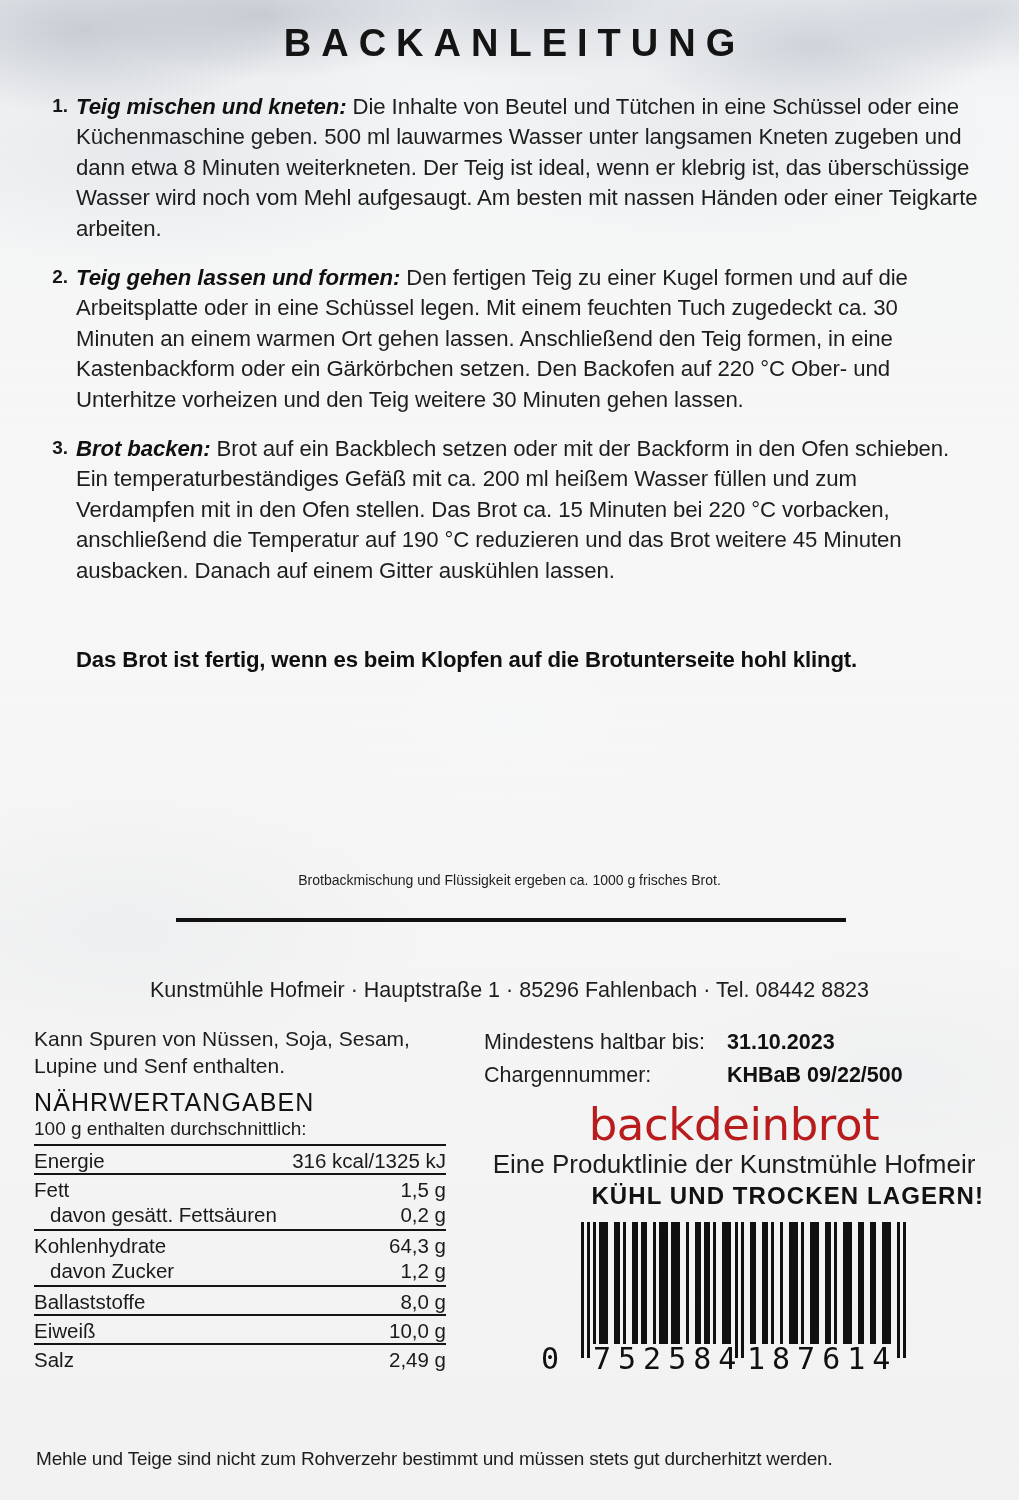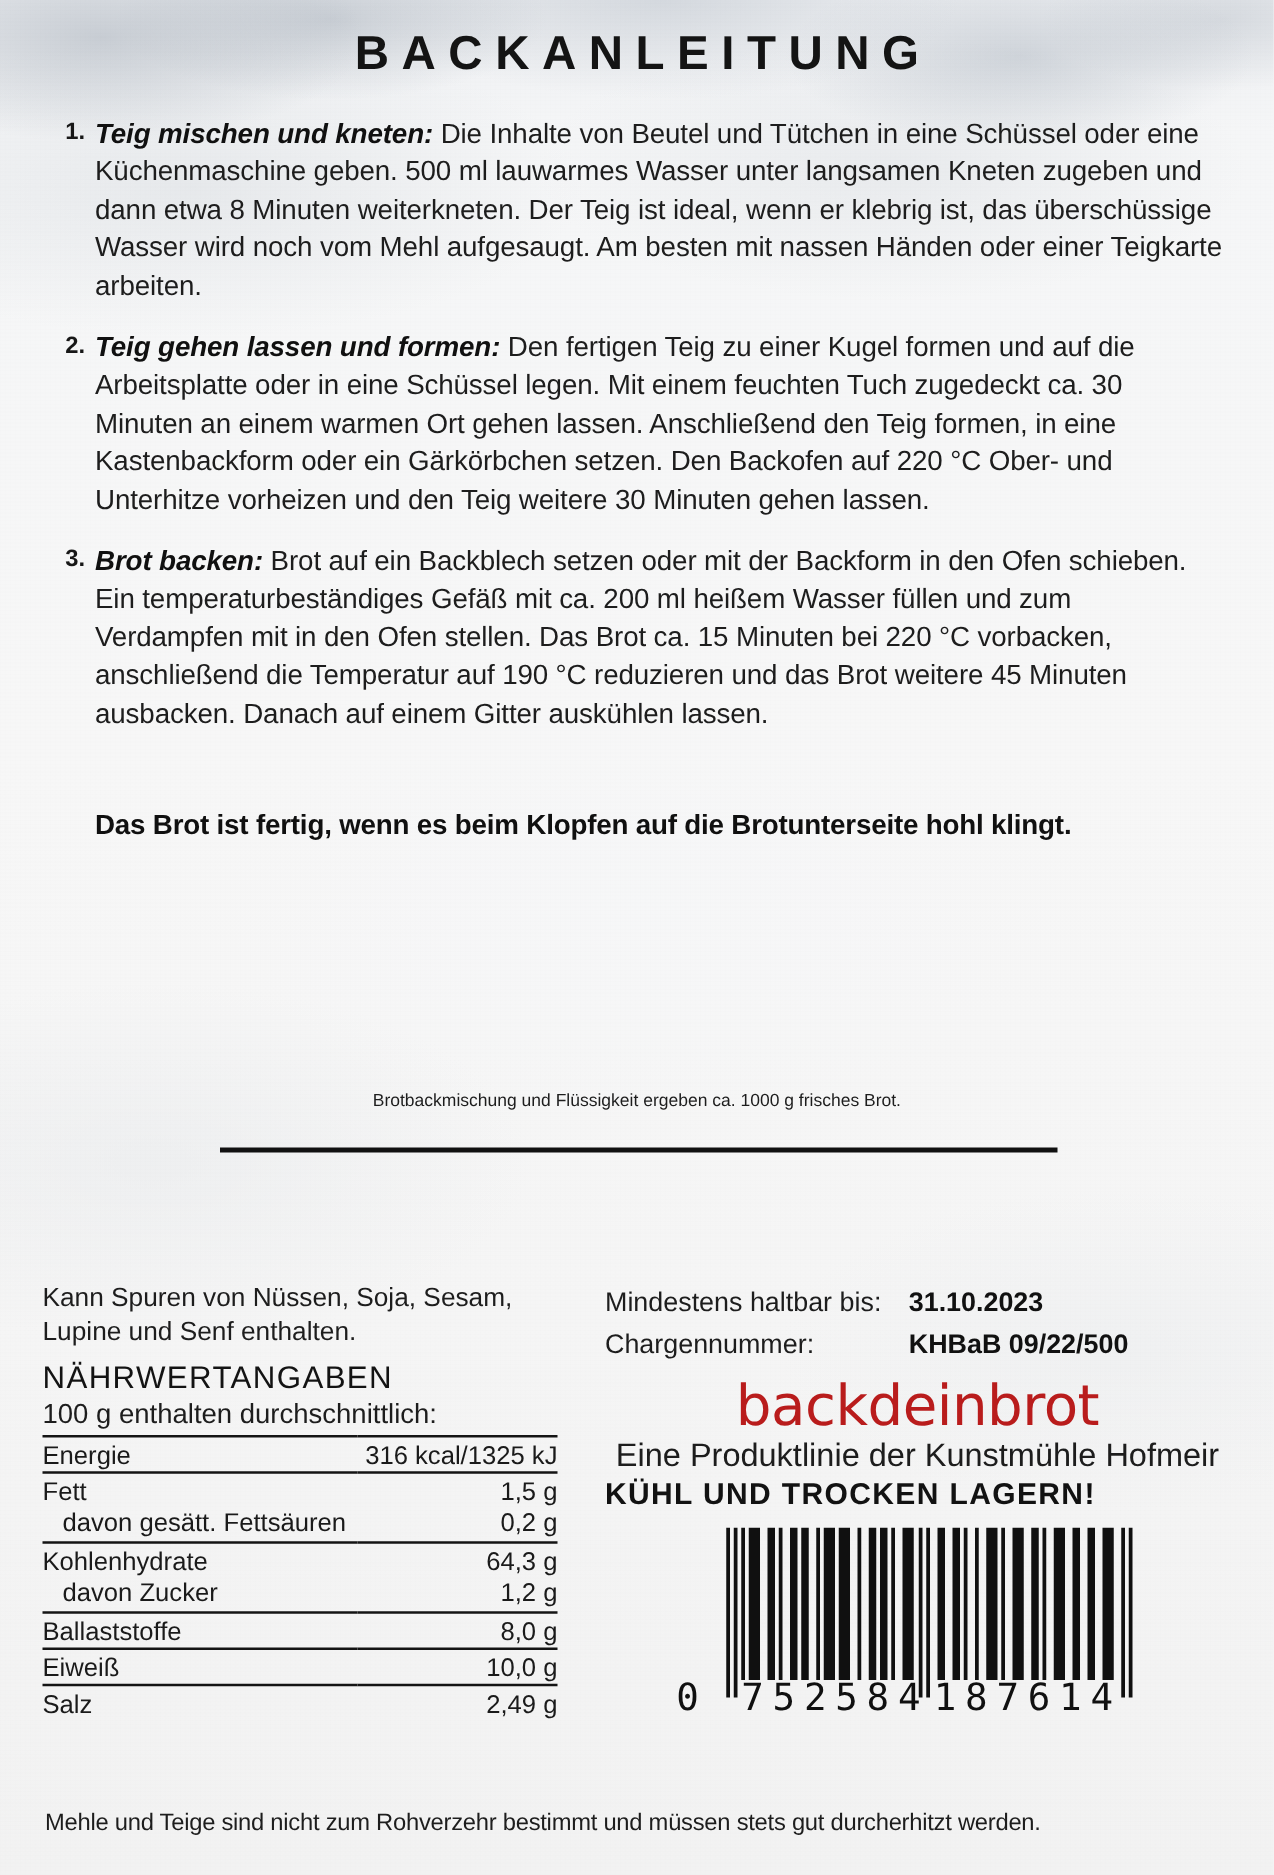--- a/index.html
+++ b/index.html
@@ -141,21 +141,21 @@
     color: #1d1d1d;
   }
   .nutri-title {
     margin-top: 9px;
     font-size: 25px;
     letter-spacing: 1.1px;
     color: #131313;
   }
   .nutri-sub {
     margin-top: 1px;
-    font-size: 22px;
+    font-size: 19px;
     color: #1d1d1d;
   }
 
   table.nutri {
     margin-top: 4px;
     width: 412px;
     border-collapse: collapse;
     font-size: 20.5px;
     color: #1a1a1a;
   }
@@ -187,21 +187,21 @@
     font-family: "DejaVu Sans", sans-serif;
     line-height: 1.05;
   }
   .tagline {
     text-align: center;
     font-size: 26px;
     color: #1d1d1d;
     margin-top: 1px;
   }
   .storage {
-    text-align: left;
+    text-align: right;
     font-size: 24px;
     font-weight: 700;
     letter-spacing: 1.1px;
     color: #121212;
     margin-top: 2px;
   }
 
   
   .barcode-wrap {
     margin-top: 12px;
@@ -266,20 +266,21 @@
       <div class="step-num">3.</div>
       <div class="step-body"><b>Brot backen:</b><span> Brot auf ein Backblech setzen oder mit der Backform in den Ofen schieben. Ein temperaturbeständiges Gefäß mit ca. 200 ml heißem Wasser füllen und zum Verdampfen mit in den Ofen stellen. Das Brot ca. 15 Minuten bei 220 °C vorbacken, anschließend die Temperatur auf 190 °C reduzieren und das Brot weitere 45 Minuten ausbacken. Danach auf einem Gitter auskühlen lassen.</span></div>
     </div>
 
   </div>
 
   <div class="conclusion">Das Brot ist fertig, wenn es beim Klopfen auf die Brotunterseite hohl klingt.</div>
 
   <div class="yield-line">Brotbackmischung und Flüssigkeit ergeben ca. 1000 g frisches Brot.</div>
   <div class="rule-main"></div>
+  <div class="addr-line">Kunstmühle Hofmeir · Hauptstraße 1 · 85296 Fahlenbach · Tel. 08442 8823</div>
 
   <div class="col-left">
     <div class="allergen">Kann Spuren von Nüssen, Soja, Sesam, Lupine und Senf enthalten.</div>
     <div class="nutri-title">NÄHRWERTANGABEN</div>
     <div class="nutri-sub">100 g enthalten durchschnittlich:</div>
 
     <table class="nutri">
       <tbody>
         <tr class="grp-top">
           <td class="lbl">Energie</td>

